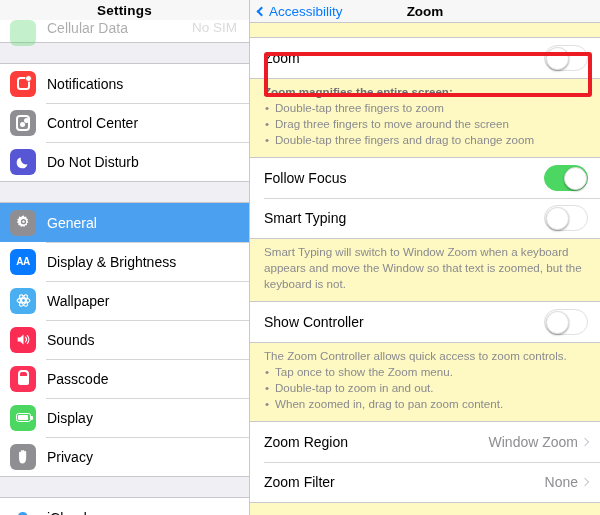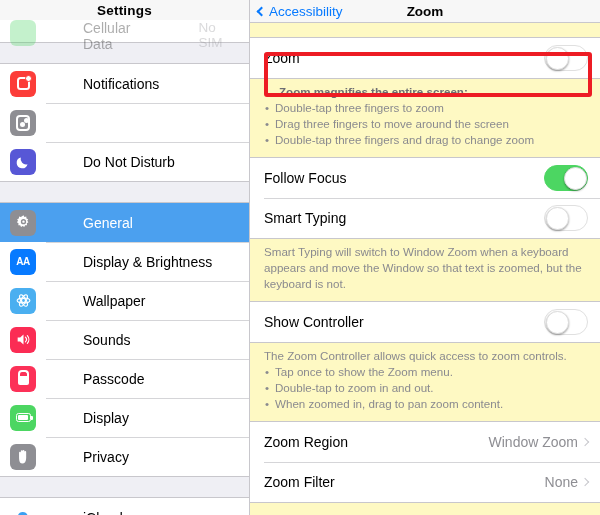--- a/index.html
+++ b/index.html
@@ -27,34 +27,34 @@
   .sidebar-title {
     font-size: 13.5px; font-weight: bold; color: #000;
     letter-spacing: .2px;
   }
   .sb-group { background: #fff; }
   .sb-gap { height: 22px; background: #efeff4; border-top: 1px solid #c8c7cc; border-bottom: 1px solid #c8c7cc; }
 
   .sb-row {
     display: flex; align-items: center;
     height: 39px; padding-left: 10px;
-    background: #fff; position: relative; gap: 46px;
+    background: #fff; position: relative;
   }
   .sb-row + .sb-row::before {
     content: ""; position: absolute; left: 46px; right: 0; top: 0;
     height: 1px; background: #d5d5d8;
   }
   .sb-row.faded { height: 22px; opacity: .32; align-items: flex-start; }
   .sb-row.selected { background: #4ba0ef; }
   .sb-row.selected .sb-label { color: #fff; }
   .sb-row.selected::before { background: transparent; }
 
   .sb-icon {
     width: 26px; height: 26px; border-radius: 6px;
-    flex: 0 0 26px; margin-right: 1px;
+    flex: 0 0 26px; margin-right: 11px;
     display: flex; align-items: center; justify-content: center;
     color: #fff; position: relative;
   }
   .sb-label { font-size: 14px; color: #000; }
   .sb-value { margin-left: auto; margin-right: 12px; font-size: 13.5px; color: #8e8e93; }
 
   
   .ic-notif { background: #fc3d39; }
   .ic-notif .sq { width: 13px; height: 13px; border: 2.2px solid #fff; border-radius: 3.5px; }
   .ic-notif .dot { position: absolute; top: 4px; right: 4px; width: 7px; height: 7px; background:#fff; border-radius:50%; border:1.5px solid #fc3d39;}
@@ -117,21 +117,21 @@
     position: relative; background: #fff; border: 1px solid #e0e0e0; cursor: pointer;
   }
   .toggle .knob {
     position: absolute; top: 1px; left: 1px; width: 23px; height: 23px; border-radius: 50%;
     background: #fff; box-shadow: 0 1px 2px rgba(0,0,0,.35); border: .5px solid #ddd;
   }
   .toggle.on { background: #4cd662; border-color: #4cd662; }
   .toggle.on .knob { left: 19px; }
 
   .desc { padding: 5px 12px 9px 14px; font-size: 11.6px; color: #8a8a8f; line-height: 16px; }
-  .desc .hdr { color: #6d6d72; font-weight: bold; margin-left: 15px; }
+  .desc .hdr { color: #6d6d72; font-weight: bold; }
   .desc ul { list-style: none; }
   .desc li { padding-left: 11px; position: relative; }
   .desc li::before { content: "•"; position: absolute; left: 1px; }
   .spacer { height: 14px; }
 
   .hilite {
     position: absolute; left: 264px; top: 52px; width: 328px; height: 45px;
     border: 4px solid #ed1c24; border-radius: 3px; pointer-events: none; z-index: 30;
   }
 </style>
@@ -164,20 +164,21 @@
         </div>
         <div class="sb-label">Notifications</div>
       </div>
       <div class="sb-row">
         <div class="sb-icon ic-cc">
           <div class="rr">
               <i></i>
               <i></i>
             </div>
         </div>
+        <div class="sb-label">Control Center</div>
       </div>
       <div class="sb-row">
         <div class="sb-icon ic-dnd">
           <svg width="16" height="16" viewBox="0 0 16 16">
               <path d="M12.5 10.2A5.4 5.4 0 0 1 5.8 3.5 5.5 5.5 0 1 0 12.5 10.2z" fill="#fff"></path>
             </svg>
         </div>
         <div class="sb-label">Do Not Disturb</div>
       </div>
     </div>

